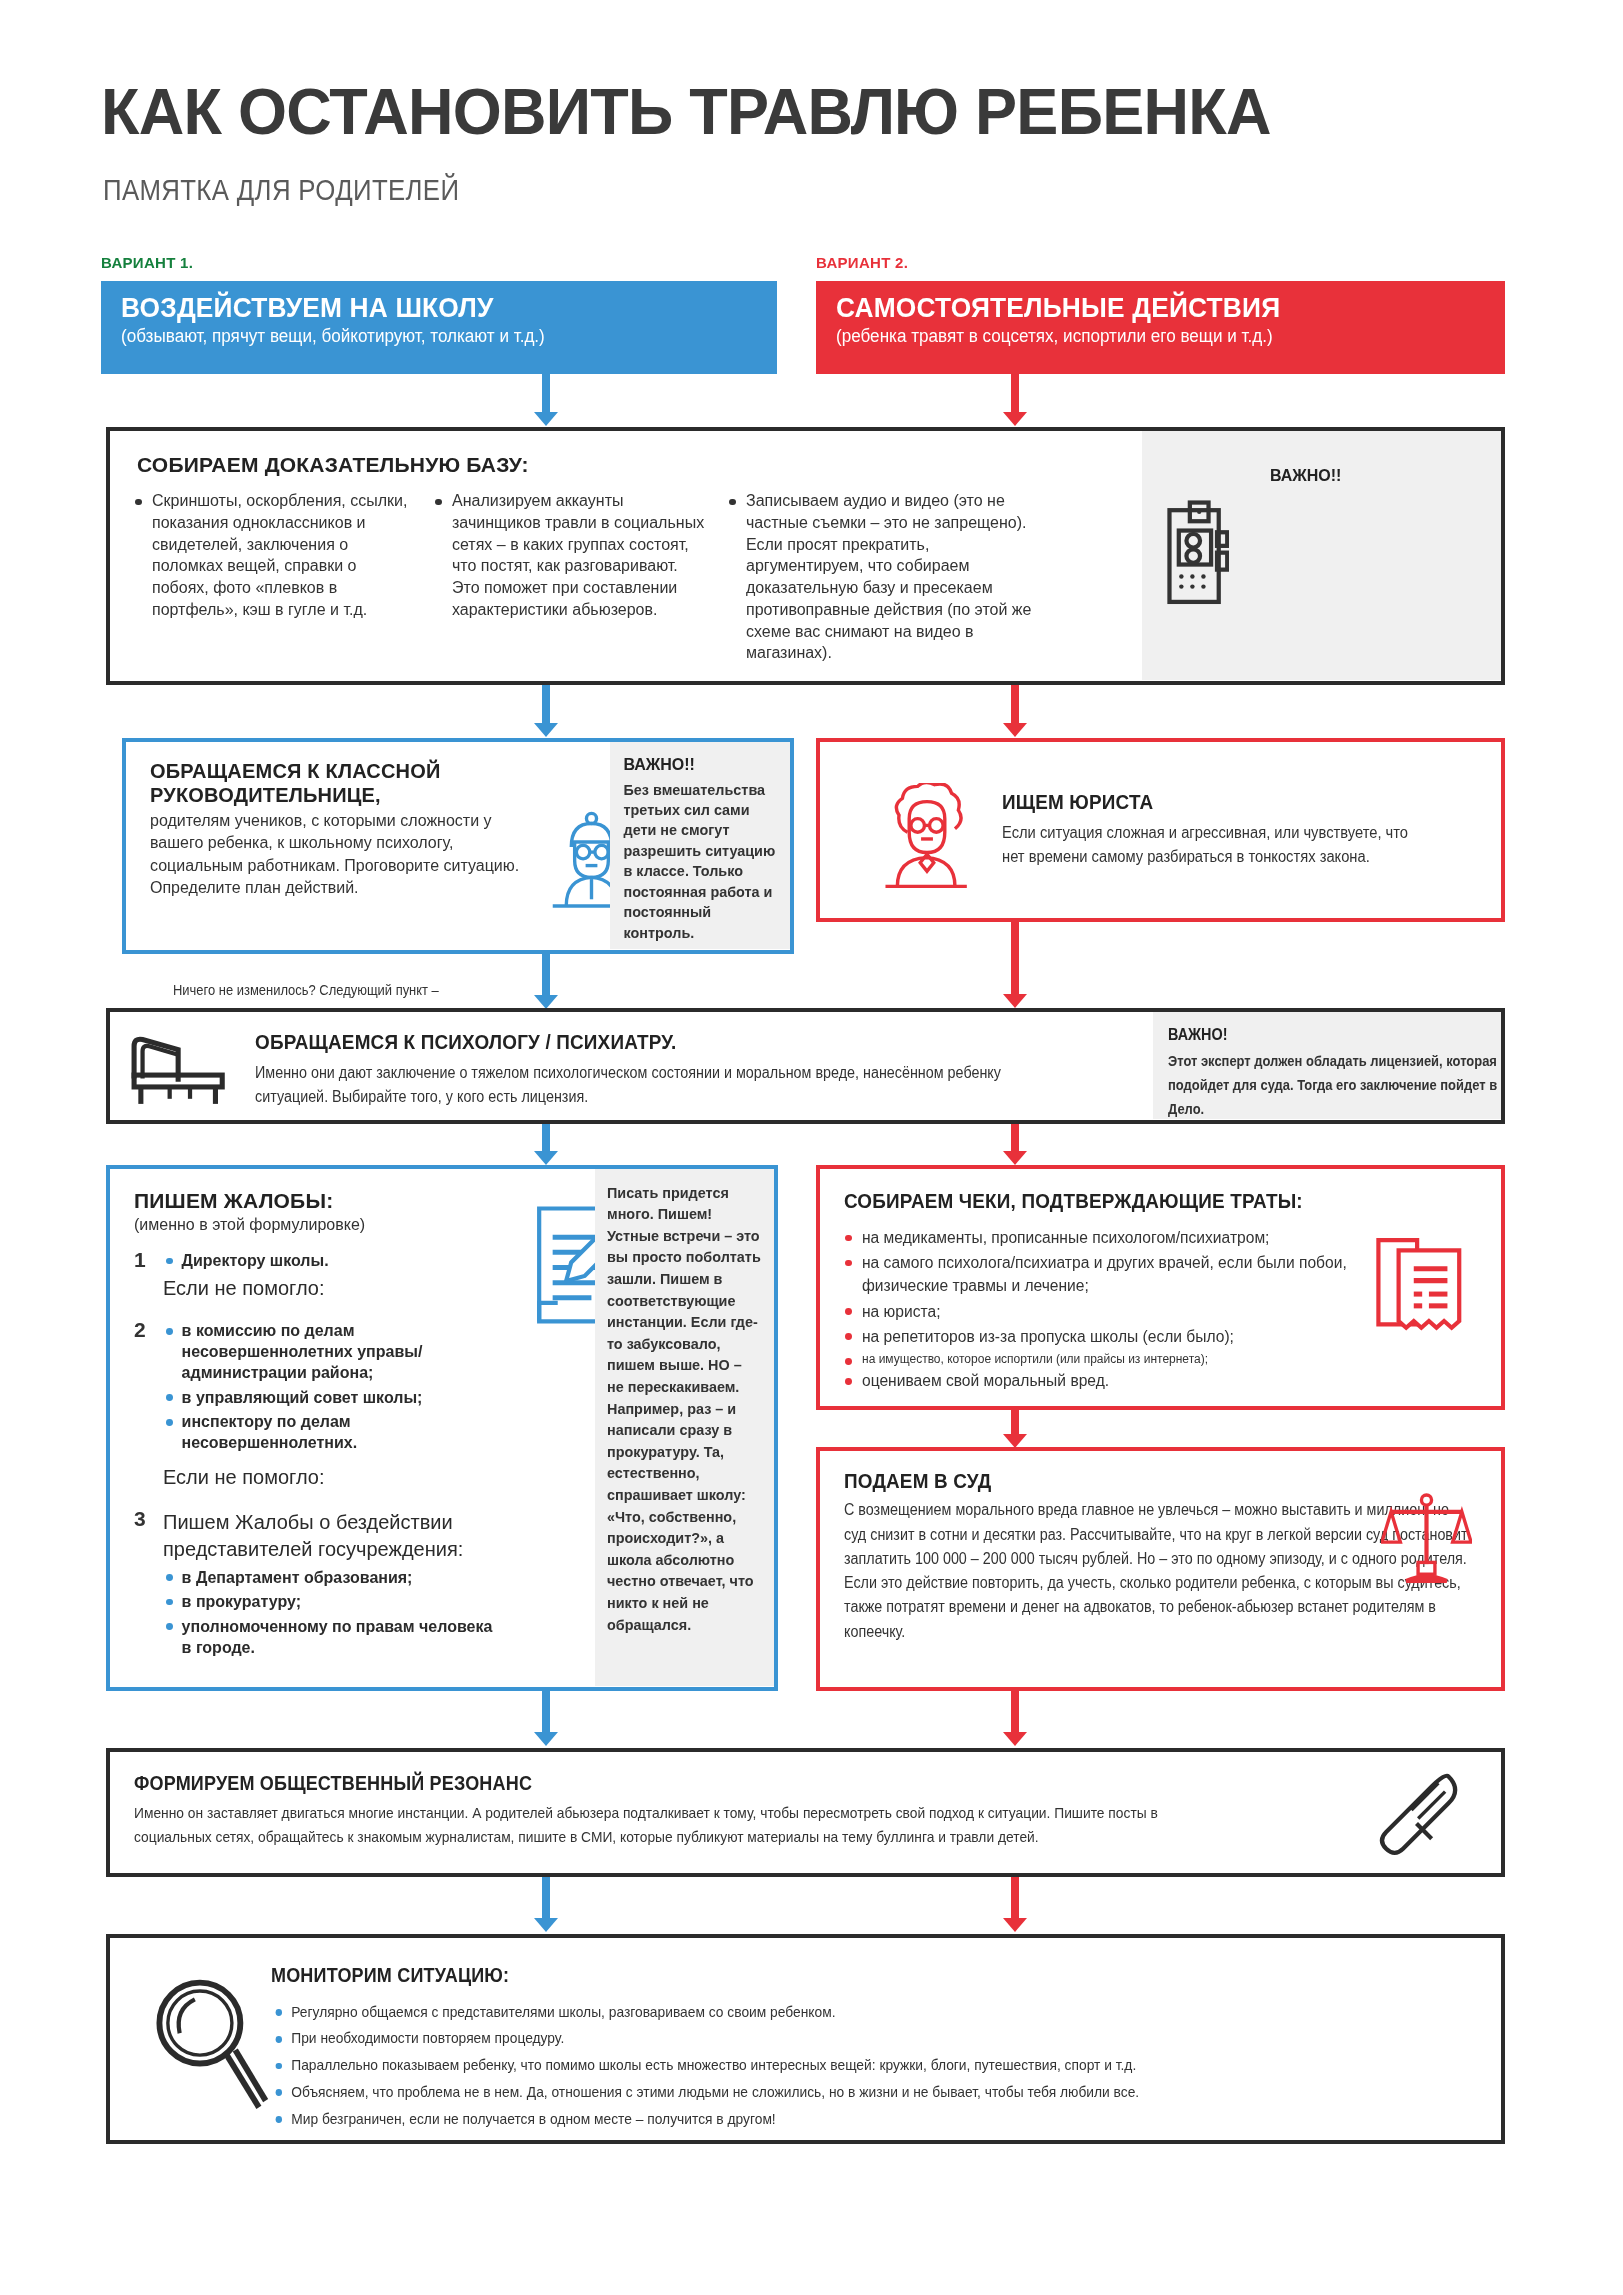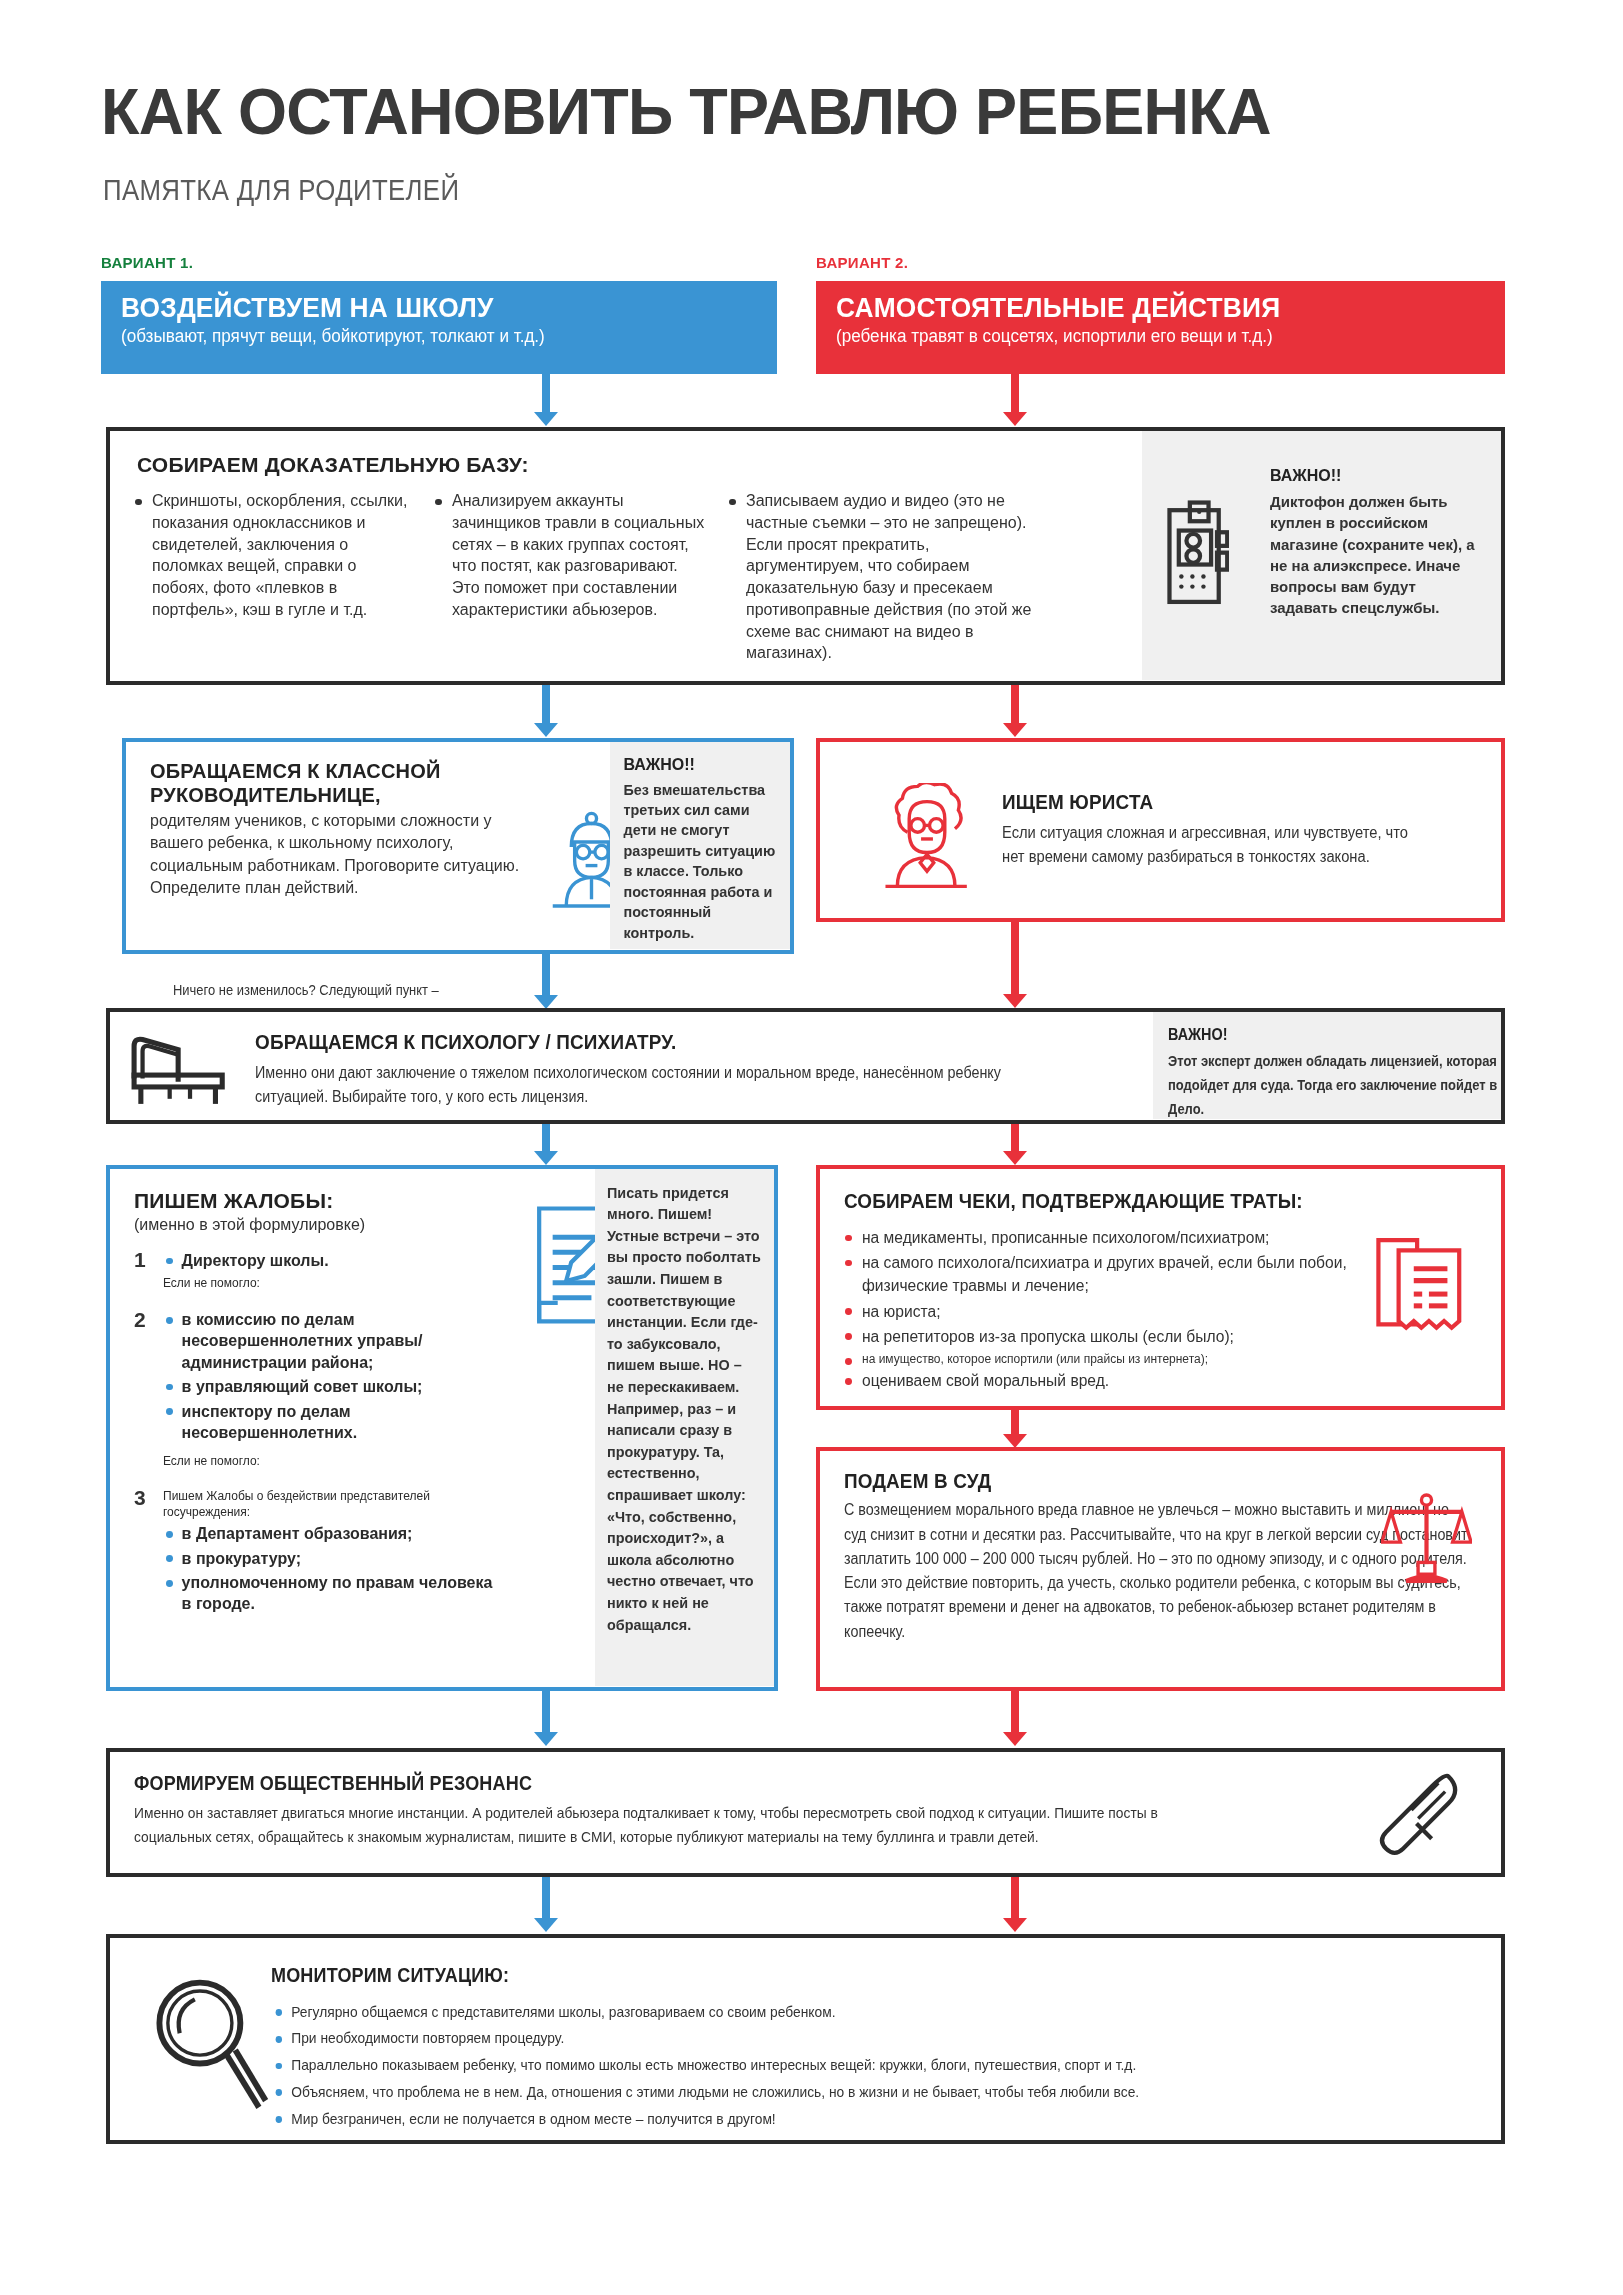--- a/index.html
+++ b/index.html
@@ -91,21 +91,21 @@
   ul.blist.dot-red li::before { background:#e8313a; }
   ul.blist.dot-blue li::before { background:#3a94d3; }
 
   
   .num-row { position:relative; padding-left:29px; margin-top:13.5px; }
   .num-row .num {
     position:absolute; left:0; top:-1.7px; font-size:21px; font-weight:bold; color:#333;
   }
   .sub-b { position:relative; padding-left:18.6px; font-size:16px; line-height:1.32; font-weight:bold; margin-top:3.4px;}
   .sub-b::before { content:""; position:absolute; left:3.4px; top:7.6px; width:6.8px;height:6.8px;border-radius:50%;background:#3a94d3; }
-  .plain-line { font-size:12px; line-height:1.35; margin-top:3.4px; }
+  .plain-line { font-size:20px; line-height:1.35; margin-top:3.4px; }
 
   .sidecol {
     position:absolute; background:#f0f0f0; box-sizing:border-box;
     font-size:14.4px; font-weight:bold; line-height:1.5; color:#333; padding:13.5px 12px;
   }
 
   .note-small { position:absolute; font-size:14.4px; color:#333; transform:scaleX(0.9); transform-origin:left center; }
 
   svg { display:block; }
 </style>
@@ -165,21 +165,20 @@
           <circle cx="18" cy="90" r="2.6" fill="#333"></circle>
             <circle cx="31" cy="90" r="2.6" fill="#333"></circle>
             <circle cx="44" cy="90" r="2.6" fill="#333"></circle>
           <circle cx="18" cy="102" r="2.6" fill="#333"></circle>
             <circle cx="31" cy="102" r="2.6" fill="#333"></circle>
             <circle cx="44" cy="102" r="2.6" fill="#333"></circle>
         </svg>
       </div>
       <div style="margin-left:108px;">
         <div class="aside-h">ВАЖНО!!</div>
-        <div class="aside-t">Диктофон должен быть куплен в российском магазине (сохраните чек), а не на алиэкспресе. Иначе вопросы вам будут задавать спецслужбы.</div>
       </div>
     </div>
   </div>
 
   <div class="conn c-blue" style="left:533px; top:685px;">
     <div class="stem" style="left:8.5px; top:0; height:38px;"></div>
     <div class="head" style="left:0.8px; top:38px;"></div>
   </div>
   <div class="conn c-red" style="left:1002px; top:685px;">
     <div class="stem" style="left:8.5px; top:0; height:38px;"></div>

